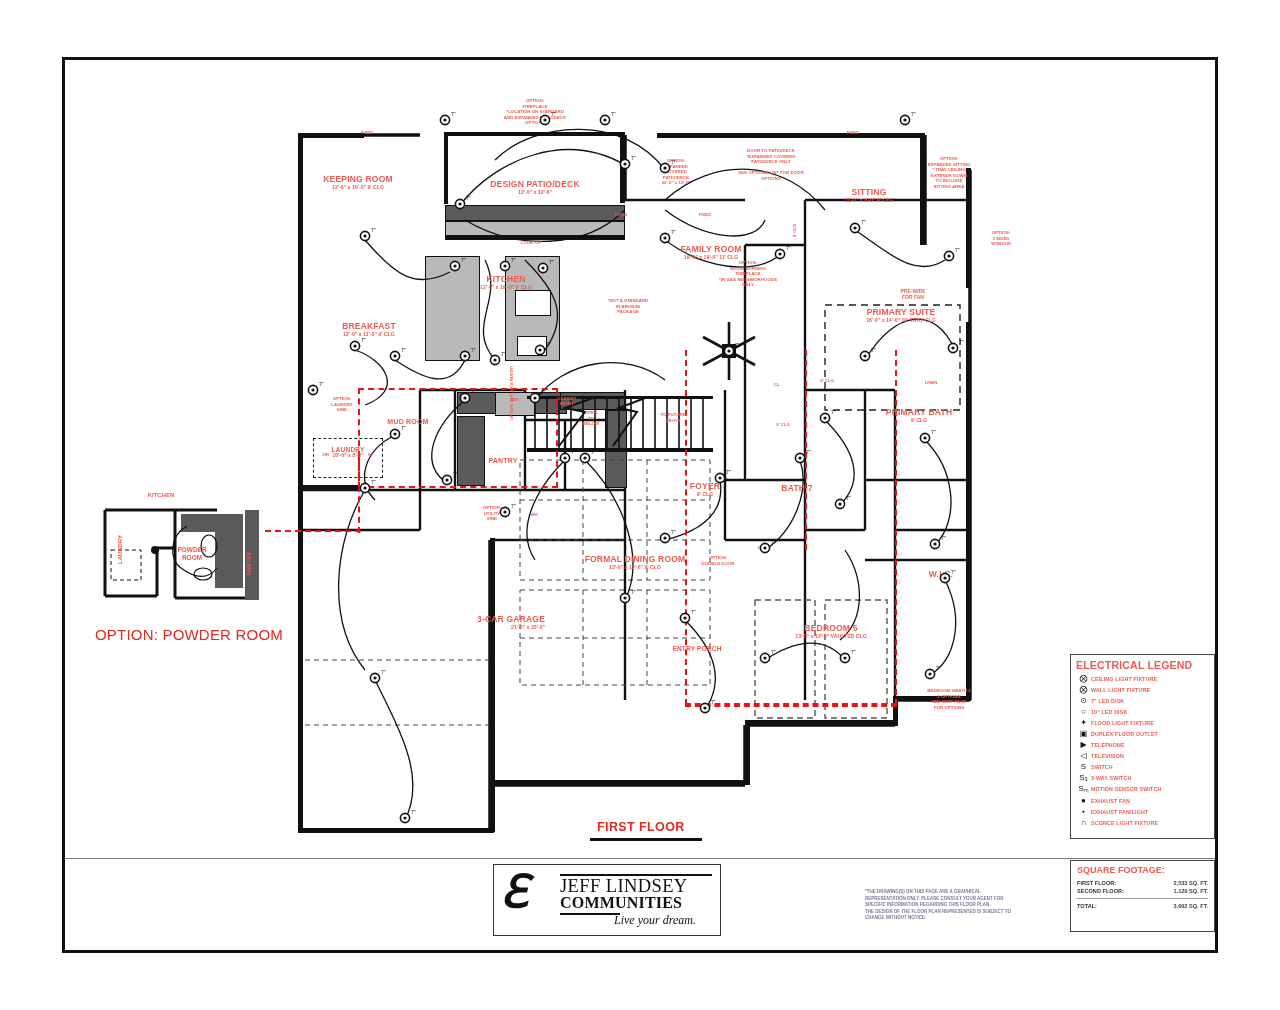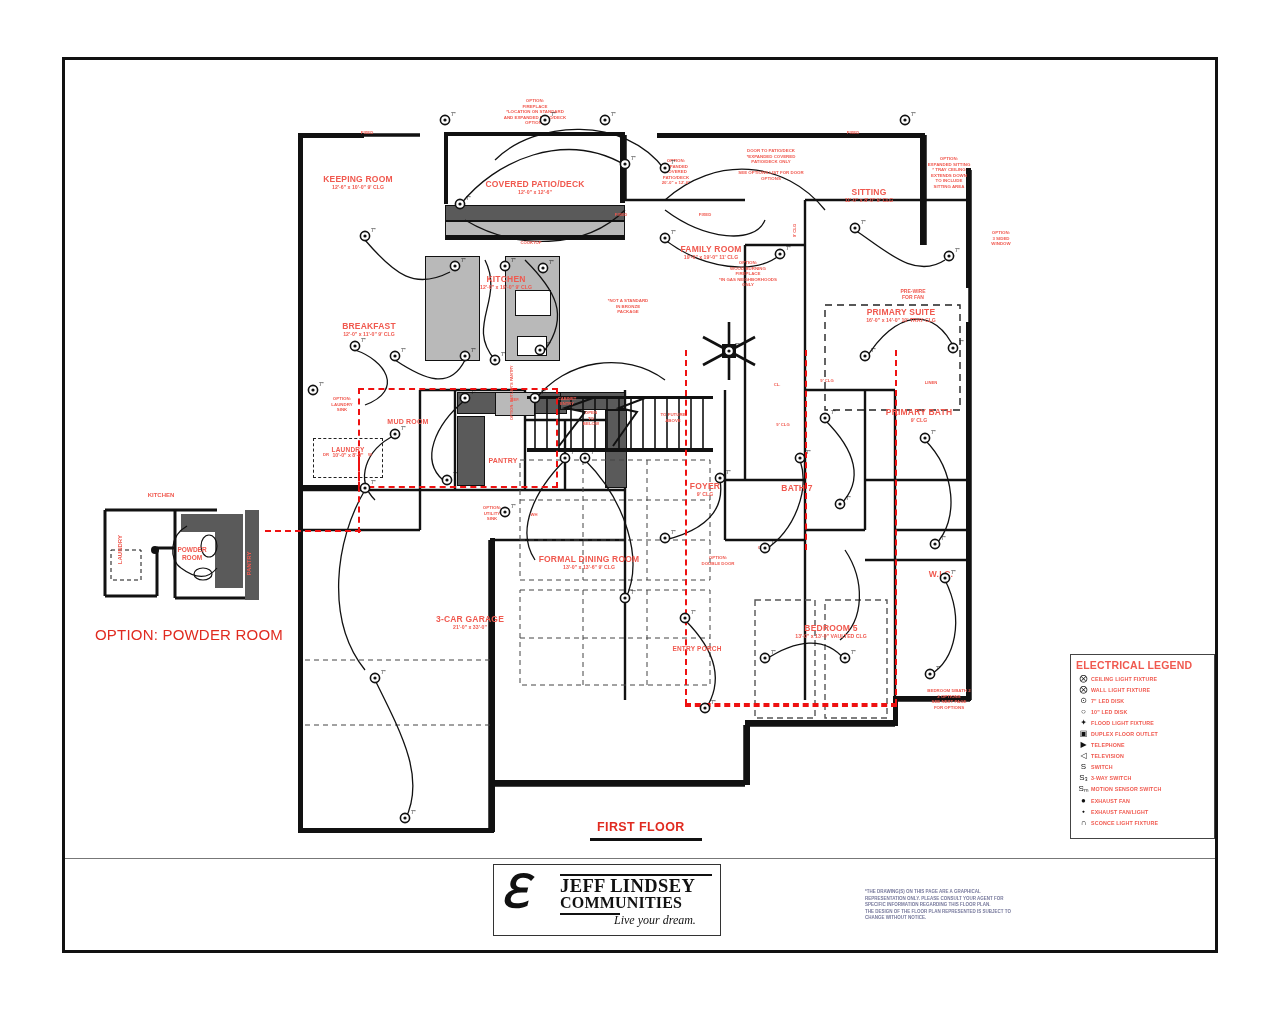--- a/index.html
+++ b/index.html
@@ -73,21 +73,21 @@
   }
   #logo{
     position:absolute;left:428px;top:5px;width:228px;height:72px;
     border:1px solid #333;background:#fff;box-sizing:border-box;
   }
   #logo .mono{
     position:absolute;left:7px;top:4px;font-family:"Liberation Serif",serif;
     font-size:46px;font-style:italic;font-weight:bold;color:#111;line-height:1;
   }
   #logo .l1{position:absolute;left:66px;top:12px;font-family:"Liberation Serif",serif;
-    font-size:18.5px;font-weight:bold;color:#111;letter-spacing:.4px;line-height:1;}
+    font-size:18.5px;font-weight:normal;color:#111;letter-spacing:.4px;line-height:1;}
   #logo .l2{position:absolute;left:66px;top:30px;font-family:"Liberation Serif",serif;
     font-size:16px;font-weight:bold;color:#111;letter-spacing:.2px;line-height:1;}
   #logo .l3{position:absolute;left:120px;top:49px;font-family:"Liberation Serif",serif;
     font-size:12px;font-style:italic;color:#111;line-height:1;}
   #logo .bar1{position:absolute;left:66px;top:9px;width:152px;height:2px;background:#111;}
   #logo .bar2{position:absolute;left:66px;top:48px;width:60px;height:2px;background:#111;}
   #disclaimer{
     position:absolute;left:800px;top:30px;width:200px;
     font-size:4.5px;color:#77799c;font-weight:bold;line-height:1.45;
     white-space:pre-line;
@@ -308,21 +308,21 @@
   <div class="rdl" style="left:620px;top:645px;width:212px;"></div>
   <div class="rdv" style="left:740px;top:290px;height:200px;"></div>
 
   <div class="rm" style="left:248px;top:115px;width:90px;">
     <span class="nm">KEEPING
 ROOM</span>
     <span class="dim">12'-6" x 10'-0"
 9' CLG</span>
   </div>
   <div class="rm" style="left:408px;top:120px;width:124px;">
-    <span class="nm">COVERED
+    <span class="nm">DESIGN
 PATIO/DECK</span>
     <span class="dim">12'-0" x 12'-6"</span>
   </div>
   <div class="rm" style="left:760px;top:128px;width:88px;">
     <span class="nm">SITTING</span>
     <span class="dim">11'-0" x 8'-0"
 9' CLG</span>
   </div>
   <div class="rm" style="left:395px;top:215px;width:92px;">
     <span class="nm">KITCHEN</span>
@@ -360,27 +360,27 @@
   <div class="rm" style="left:718px;top:564px;width:96px;">
     <span class="nm">BEDROOM
 5</span>
     <span class="dim">13'-0" x 13'-0"
 VAULTED CLG</span>
   </div>
   <div class="rm" style="left:604px;top:422px;width:72px;">
     <span class="nm">FOYER</span>
     <span class="dim">9' CLG</span>
   </div>
-  <div class="rm" style="left:466px;top:495px;width:116px;">
+  <div class="rm" style="left:512px;top:495px;width:116px;">
     <span class="nm">FORMAL
 DINING ROOM</span>
     <span class="dim">13'-0" x 13'-6"
 9' CLG</span>
   </div>
-  <div class="rm" style="left:357px;top:555px;width:96px;">
+  <div class="rm" style="left:384px;top:555px;width:96px;text-align:right;">
     <span class="nm">3-CAR
 GARAGE</span>
     <span class="dim">21'-0" x 33'-0"</span>
   </div>
   <div class="rm" style="left:310px;top:358px;width:66px;">
     <span class="nm" style="font-size:7px;">MUD
 ROOM</span>
   </div>
   <div class="rm" style="left:240px;top:386px;width:86px;">
     <span class="nm" style="font-size:6.5px;">LAUNDRY</span>
@@ -556,20 +556,36 @@
           <span class="legsym">⬩</span>
           <span class="legtxt">EXHAUST FAN/LIGHT</span>
         </div>
         <div class="legrow">
           <span class="legsym">∩</span>
           <span class="legtxt">SCONCE LIGHT FIXTURE</span>
         </div>
       </div>
   </div>
 
+  <div id="sqft">
+    <h3>SQUARE FOOTAGE:</h3>
+    <div class="sqrow">
+      <span>FIRST FLOOR:</span>
+      <span class="v">2,533 SQ. FT.</span>
+    </div>
+    <div class="sqrow">
+      <span>SECOND FLOOR:</span>
+      <span class="v">1,129 SQ. FT.</span>
+    </div>
+    <hr>
+    <div class="sqrow">
+      <span>TOTAL:</span>
+      <span class="v">3,662 SQ. FT.</span>
+    </div>
+  </div>
 
   <div id="titlebar">
     <div id="logo">
       <div class="bar1"></div>
       <div class="mono">ℇ</div>
       <div class="l1">JEFF LINDSEY</div>
       <div class="l2">COMMUNITIES</div>
       <div class="bar2"></div>
       <div class="l3">Live your dream.</div>
     </div>

